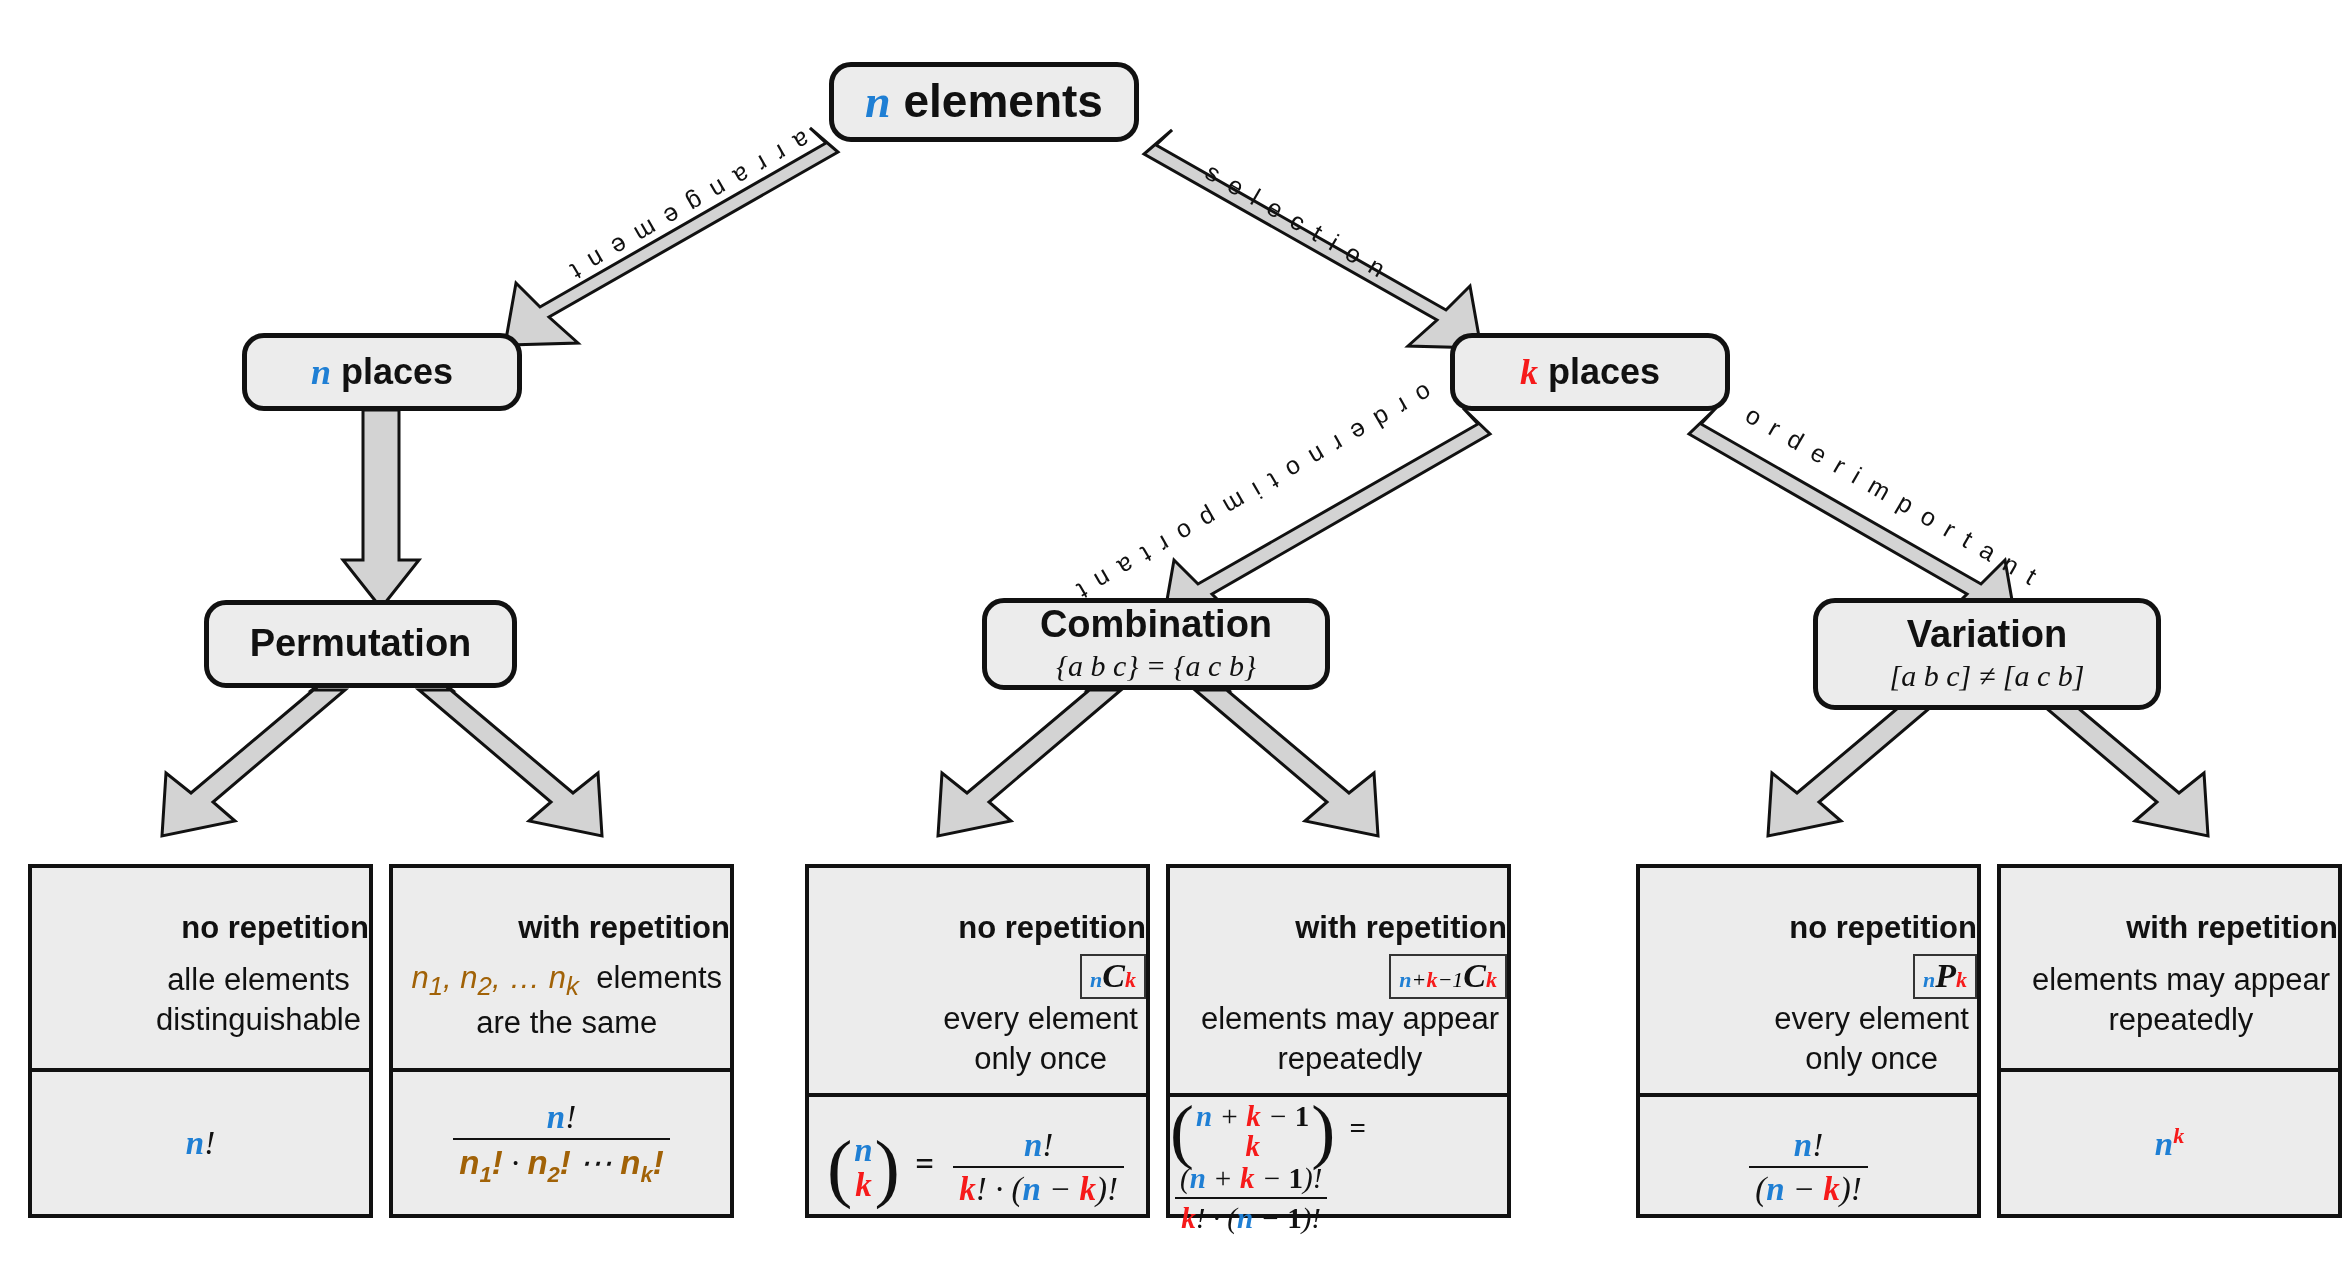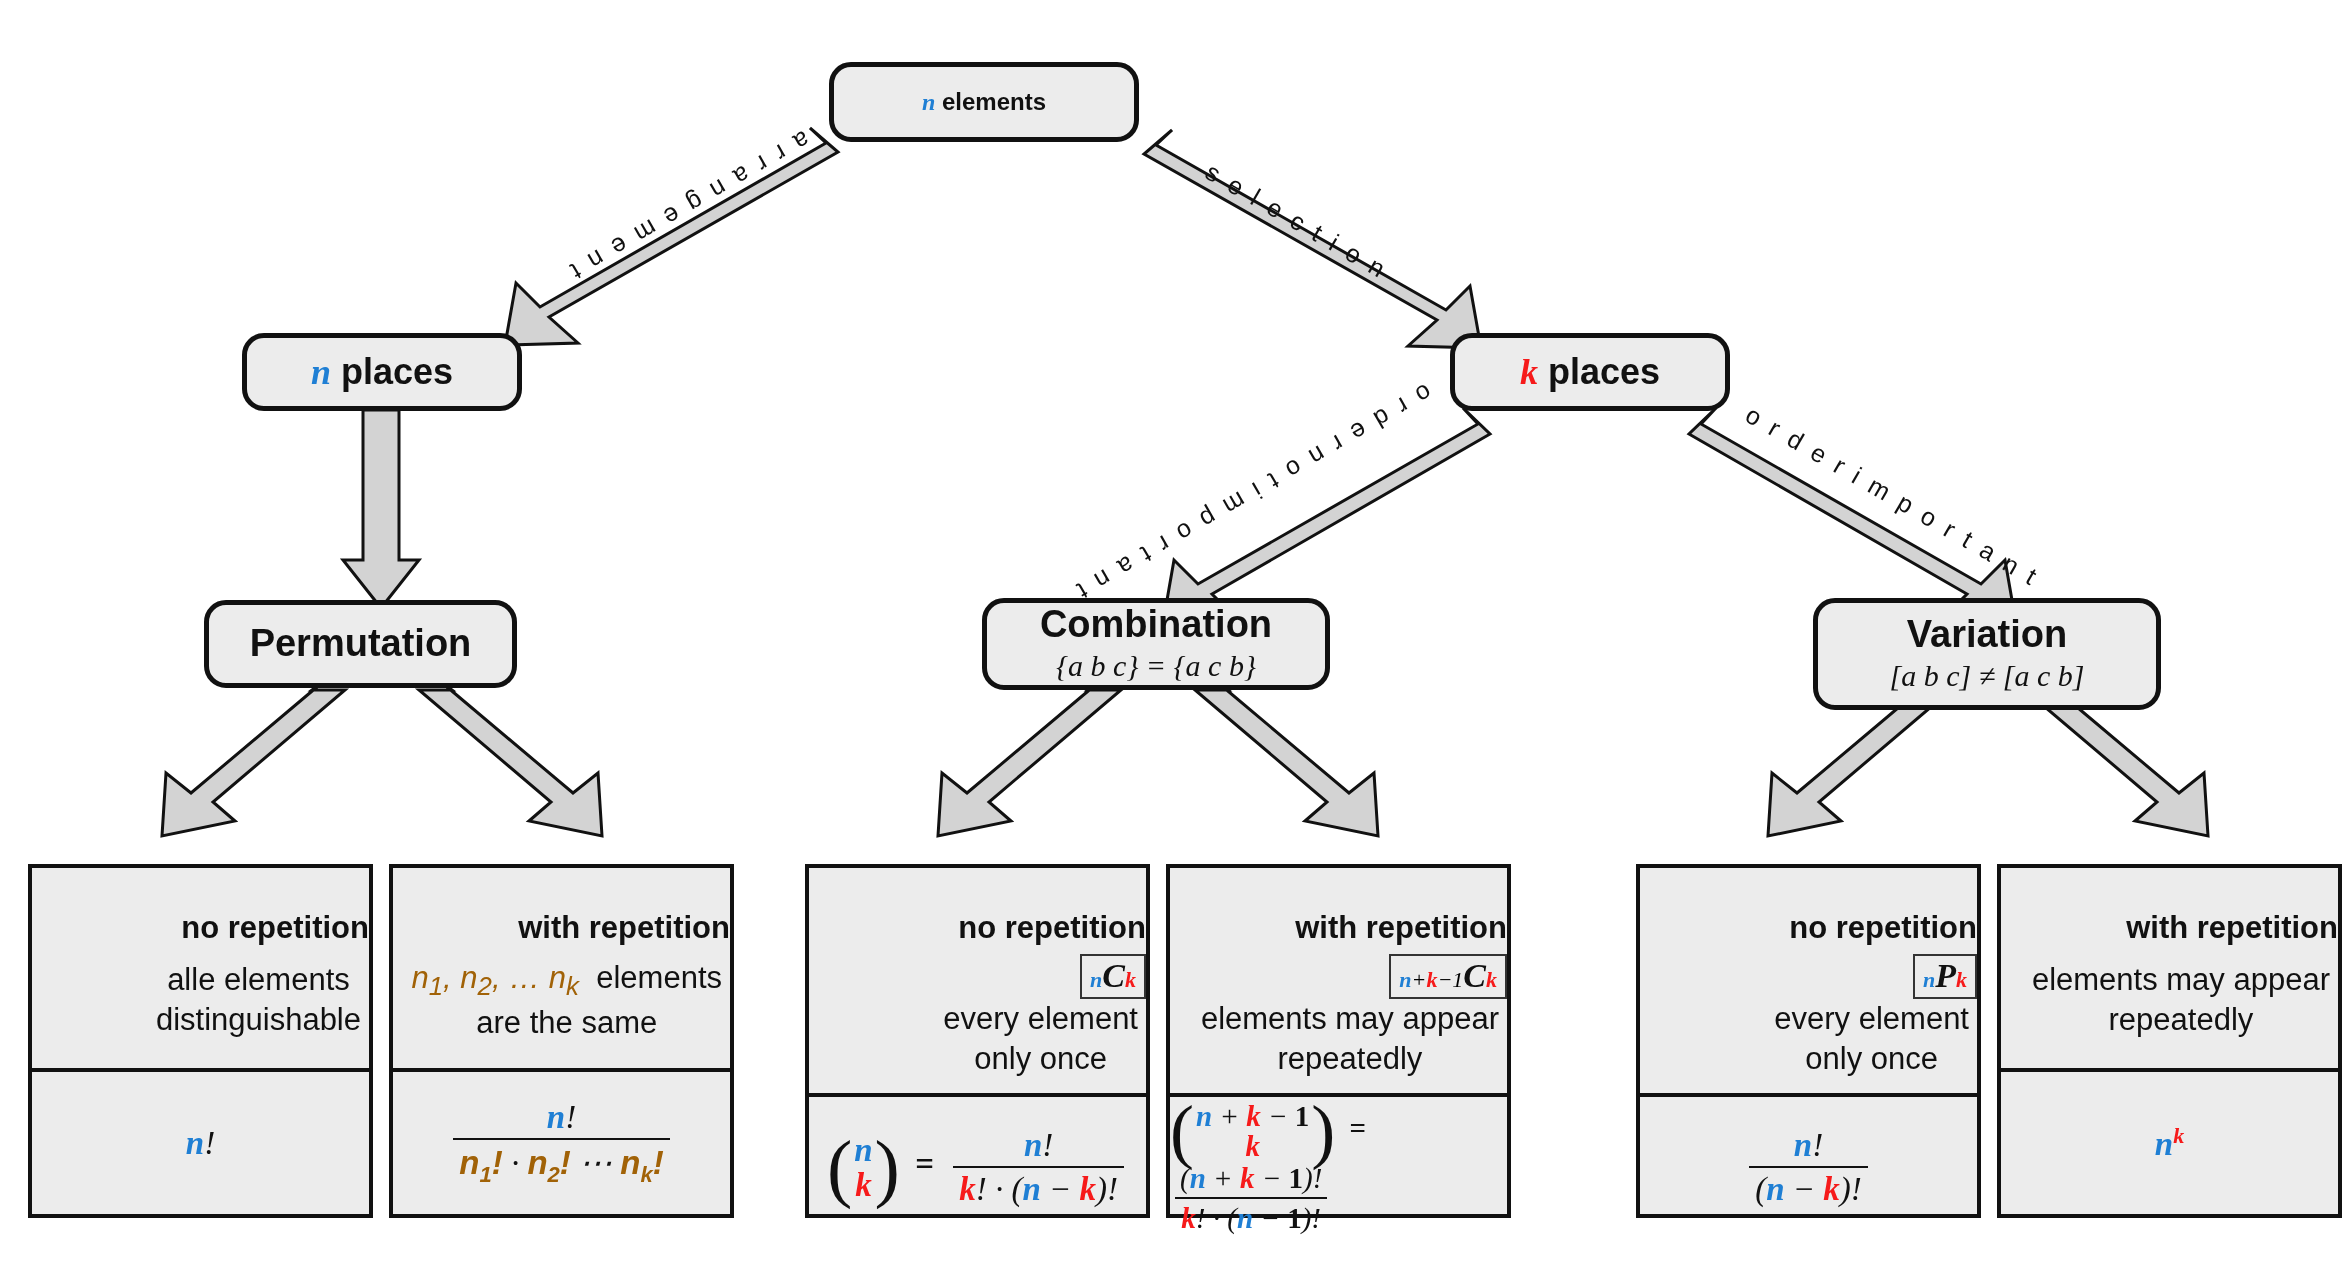--- a/index.html
+++ b/index.html
@@ -138,21 +138,21 @@
 
   <div class="edge-label" style="left:815px;top:150px;transform:rotate(150deg);">a r r a n g e m e n t</div>
 
   <div class="edge-label" style="left:1215px;top:157px;transform:rotate(30deg);">s e l e c t i o n</div>
 
   <div class="edge-label" style="left:1437px;top:403px;transform:rotate(150deg);">o r d e r  n o t  i m p o r t a n t</div>
 
   <div class="edge-label" style="left:1755px;top:400px;transform:rotate(30deg);">o r d e r  i m p o r t a n t</div>
 
   <div class="node" style="left:829px;top:62px;width:310px;height:80px;">
-    <div class="title" style="font-size:24px;">
+    <div class="title" style="font-size:46px;">
       <span class="v-n">n</span><span> elements</span>
     </div>
   </div>
 
   <div class="node" style="left:242px;top:333px;width:280px;height:78px;">
     <div class="title" style="font-size:36px;">
       <span class="v-n">n</span><span> places</span>
     </div>
   </div>
 

